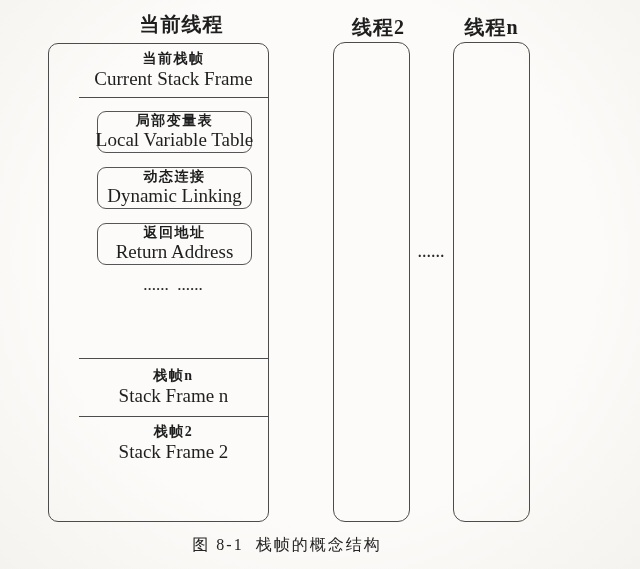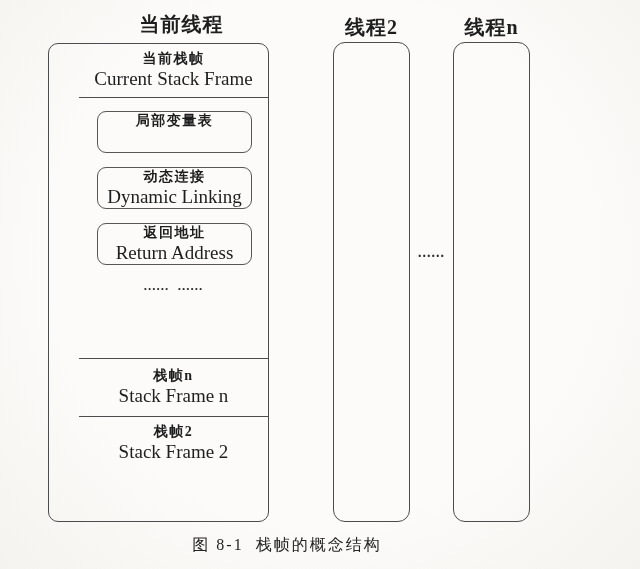--- a/index.html
+++ b/index.html
@@ -19,21 +19,21 @@
     position:absolute;left:48px;top:43px;width:221px;height:479px;
     border:1.4px solid #4c4c4c;border-radius:10px;box-sizing:border-box;
     display:flex;flex-direction:column;padding-left:30px;
   }
   .sec{display:flex;flex-direction:column;align-items:center;justify-content:center}
   .header{height:54px;border-bottom:1.4px solid #4c4c4c;box-sizing:border-box}
   .middle{height:260px;box-sizing:border-box;padding-top:13px}
   .inner{
     height:42px;margin:0 16px 14px 18px;
     border:1.2px solid #565656;border-radius:9px;box-sizing:border-box;
-    display:flex;flex-direction:column;align-items:center;justify-content:flex-start;
+    display:flex;flex-direction:column;align-items:center;justify-content:center;
   }
   .zh{font-weight:bold;font-size:14px;letter-spacing:1.5px;line-height:1.25;white-space:pre}
   .en{font-size:19px;line-height:1.2;white-space:pre}
   .dots{
     text-align:center;font-size:13px;font-weight:bold;letter-spacing:1px;
     color:#2a2a2a;white-space:pre;line-height:1;
   }
   .inner-dots{margin-top:7px}
   .frame{border-top:1.4px solid #4c4c4c;box-sizing:border-box}
   .grow{flex:1}
@@ -46,33 +46,34 @@
     position:absolute;left:0;top:535px;width:574px;text-align:center;
     font-size:16px;letter-spacing:2px;white-space:pre;color:#242424;
   }
 </style>
 </head>
 <body>
 
 <div class="page">
 
   <div class="lbl" style="left:48px;width:267px;top:11px">当前线程</div>
-  <div class="lbl" style="left:333px;width:77px;top:14px">线程2</div>
+  <div class="lbl" style="left:340px;width:77px;top:14px">线程2</div>
   <div class="lbl" style="left:453px;width:77px;top:14px">线程n</div>
 
   <div class="bigbox">
 
     <div class="sec header">
       <span class="zh">当前栈帧</span>
       <span class="en">Current Stack Frame</span>
     </div>
 
     <div class="middle">
       <div class="inner">
         <span class="zh">局部变量表</span>
+        <span class="en">Local Variable Table</span>
       </div>
       <div class="inner">
         <span class="zh">动态连接</span>
         <span class="en">Dynamic Linking</span>
       </div>
       <div class="inner">
         <span class="zh">返回地址</span>
         <span class="en">Return Address</span>
       </div>
       <div class="dots inner-dots">......  ......</div>

